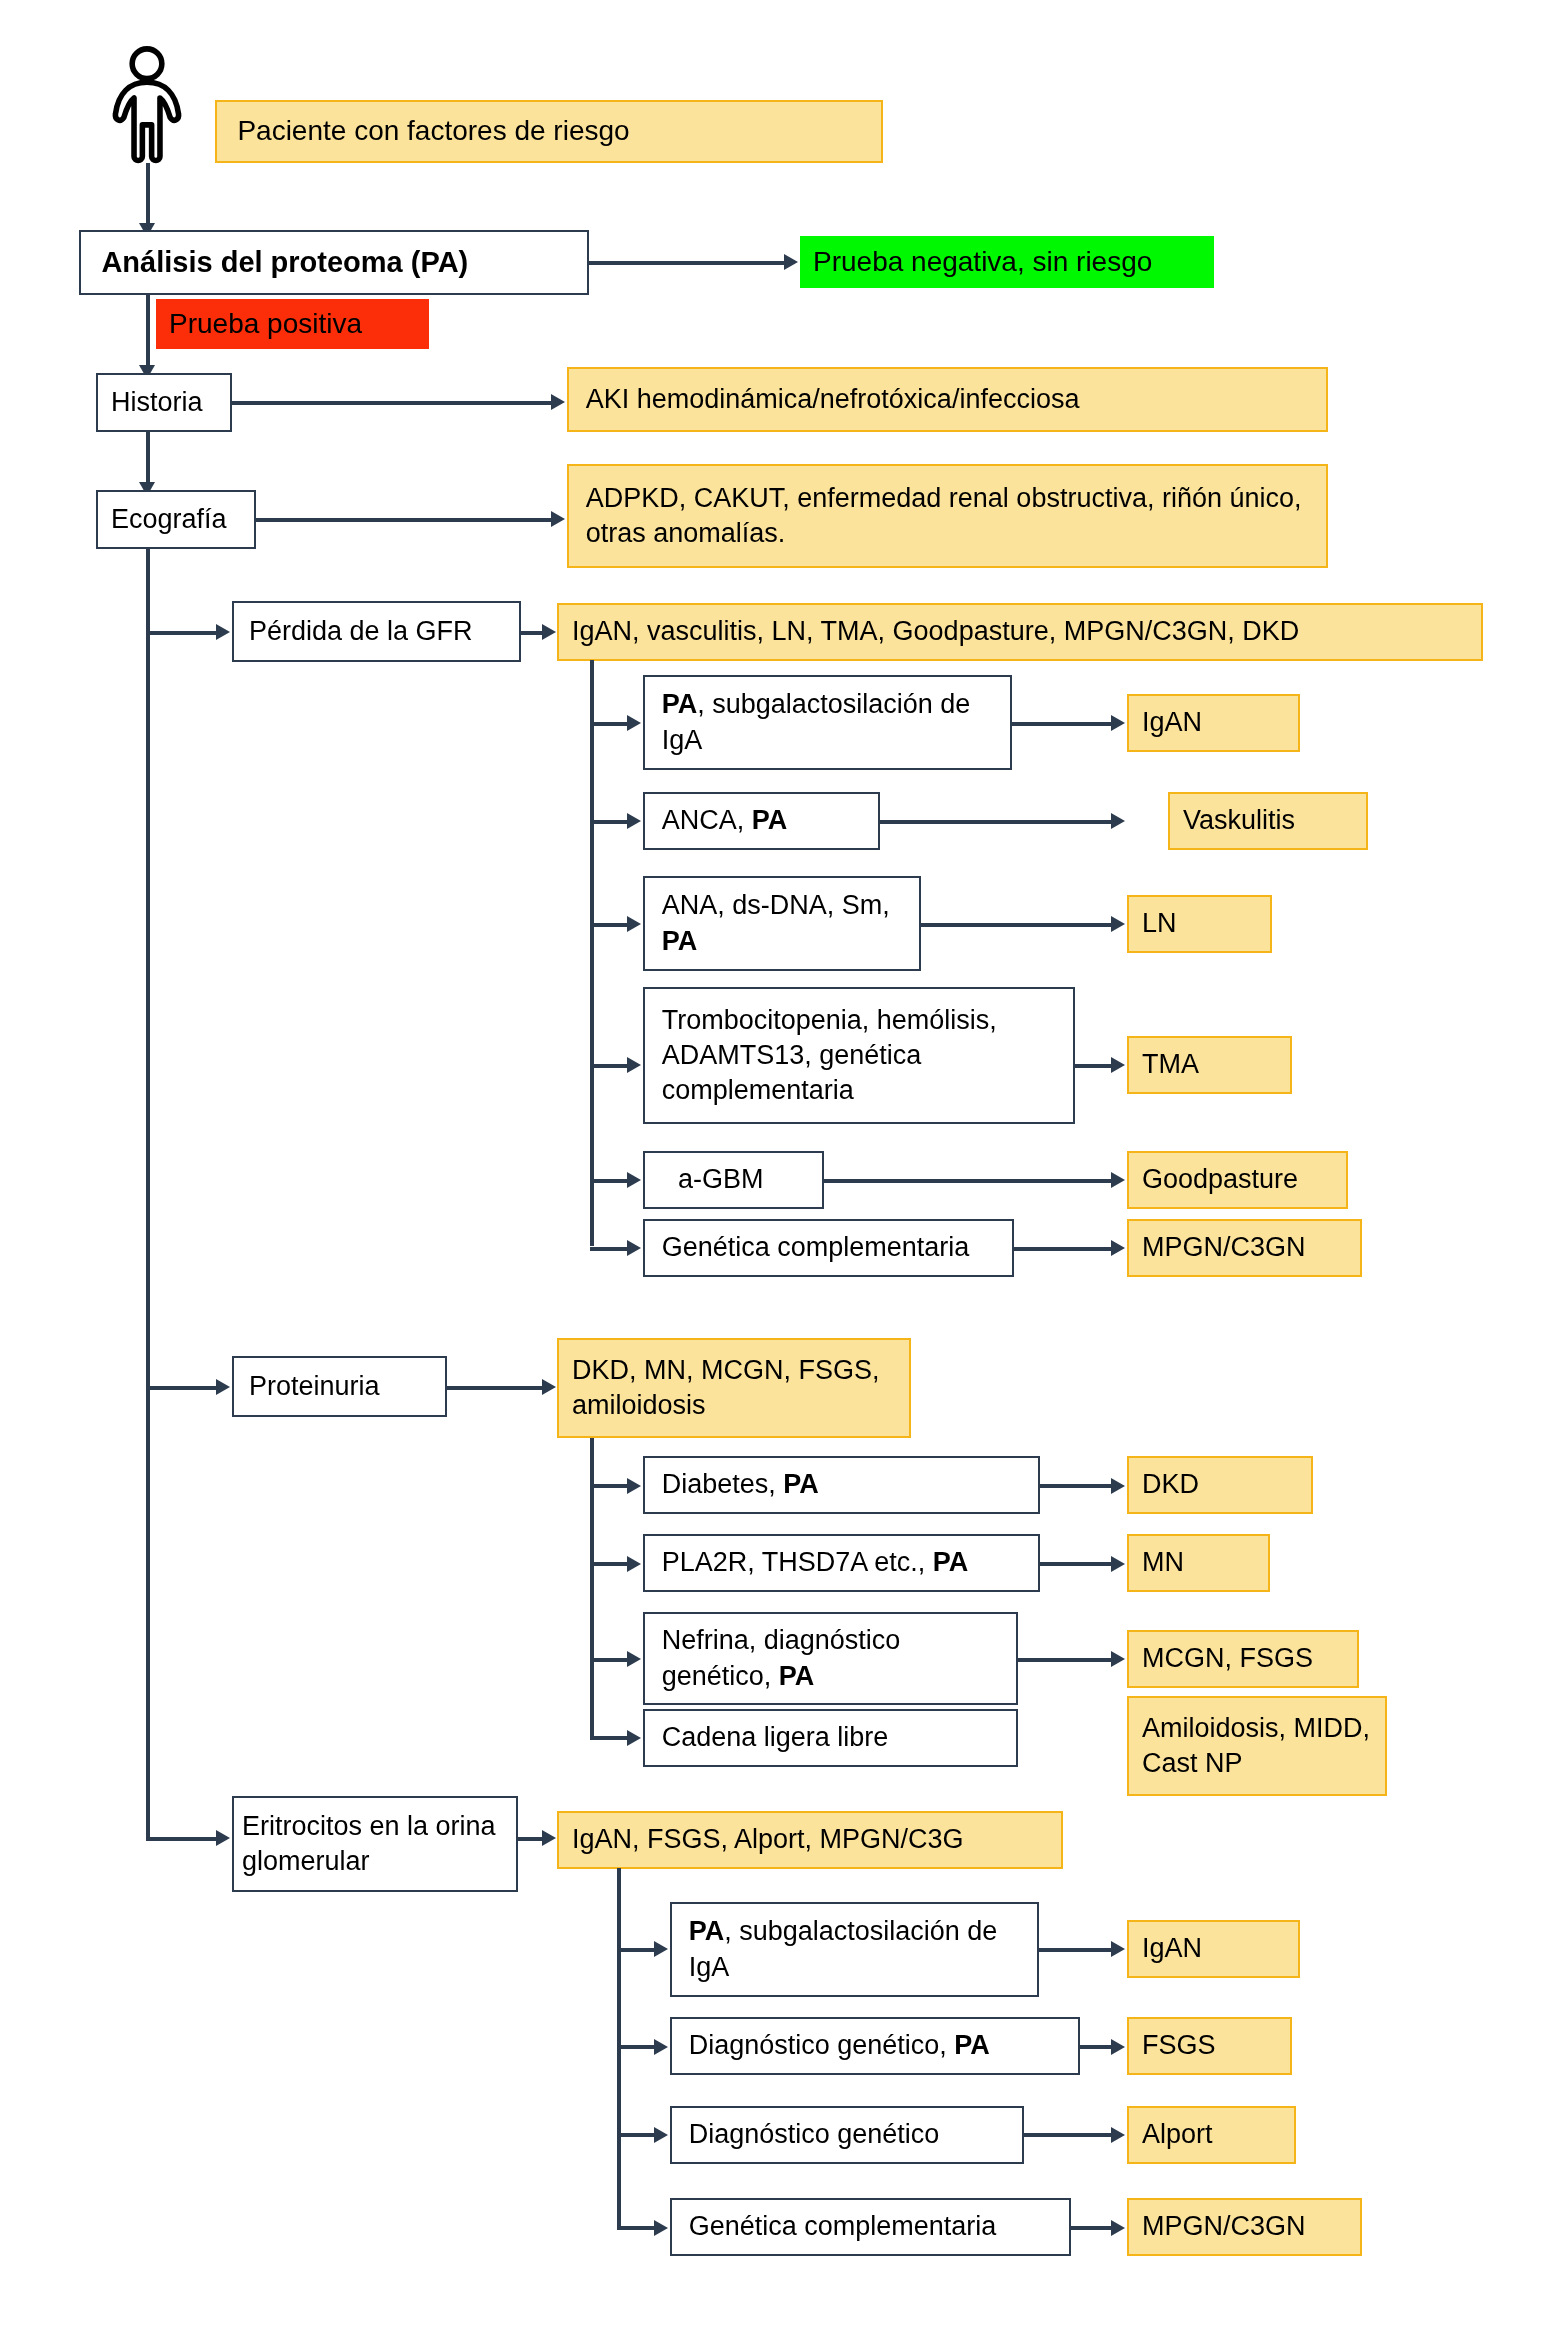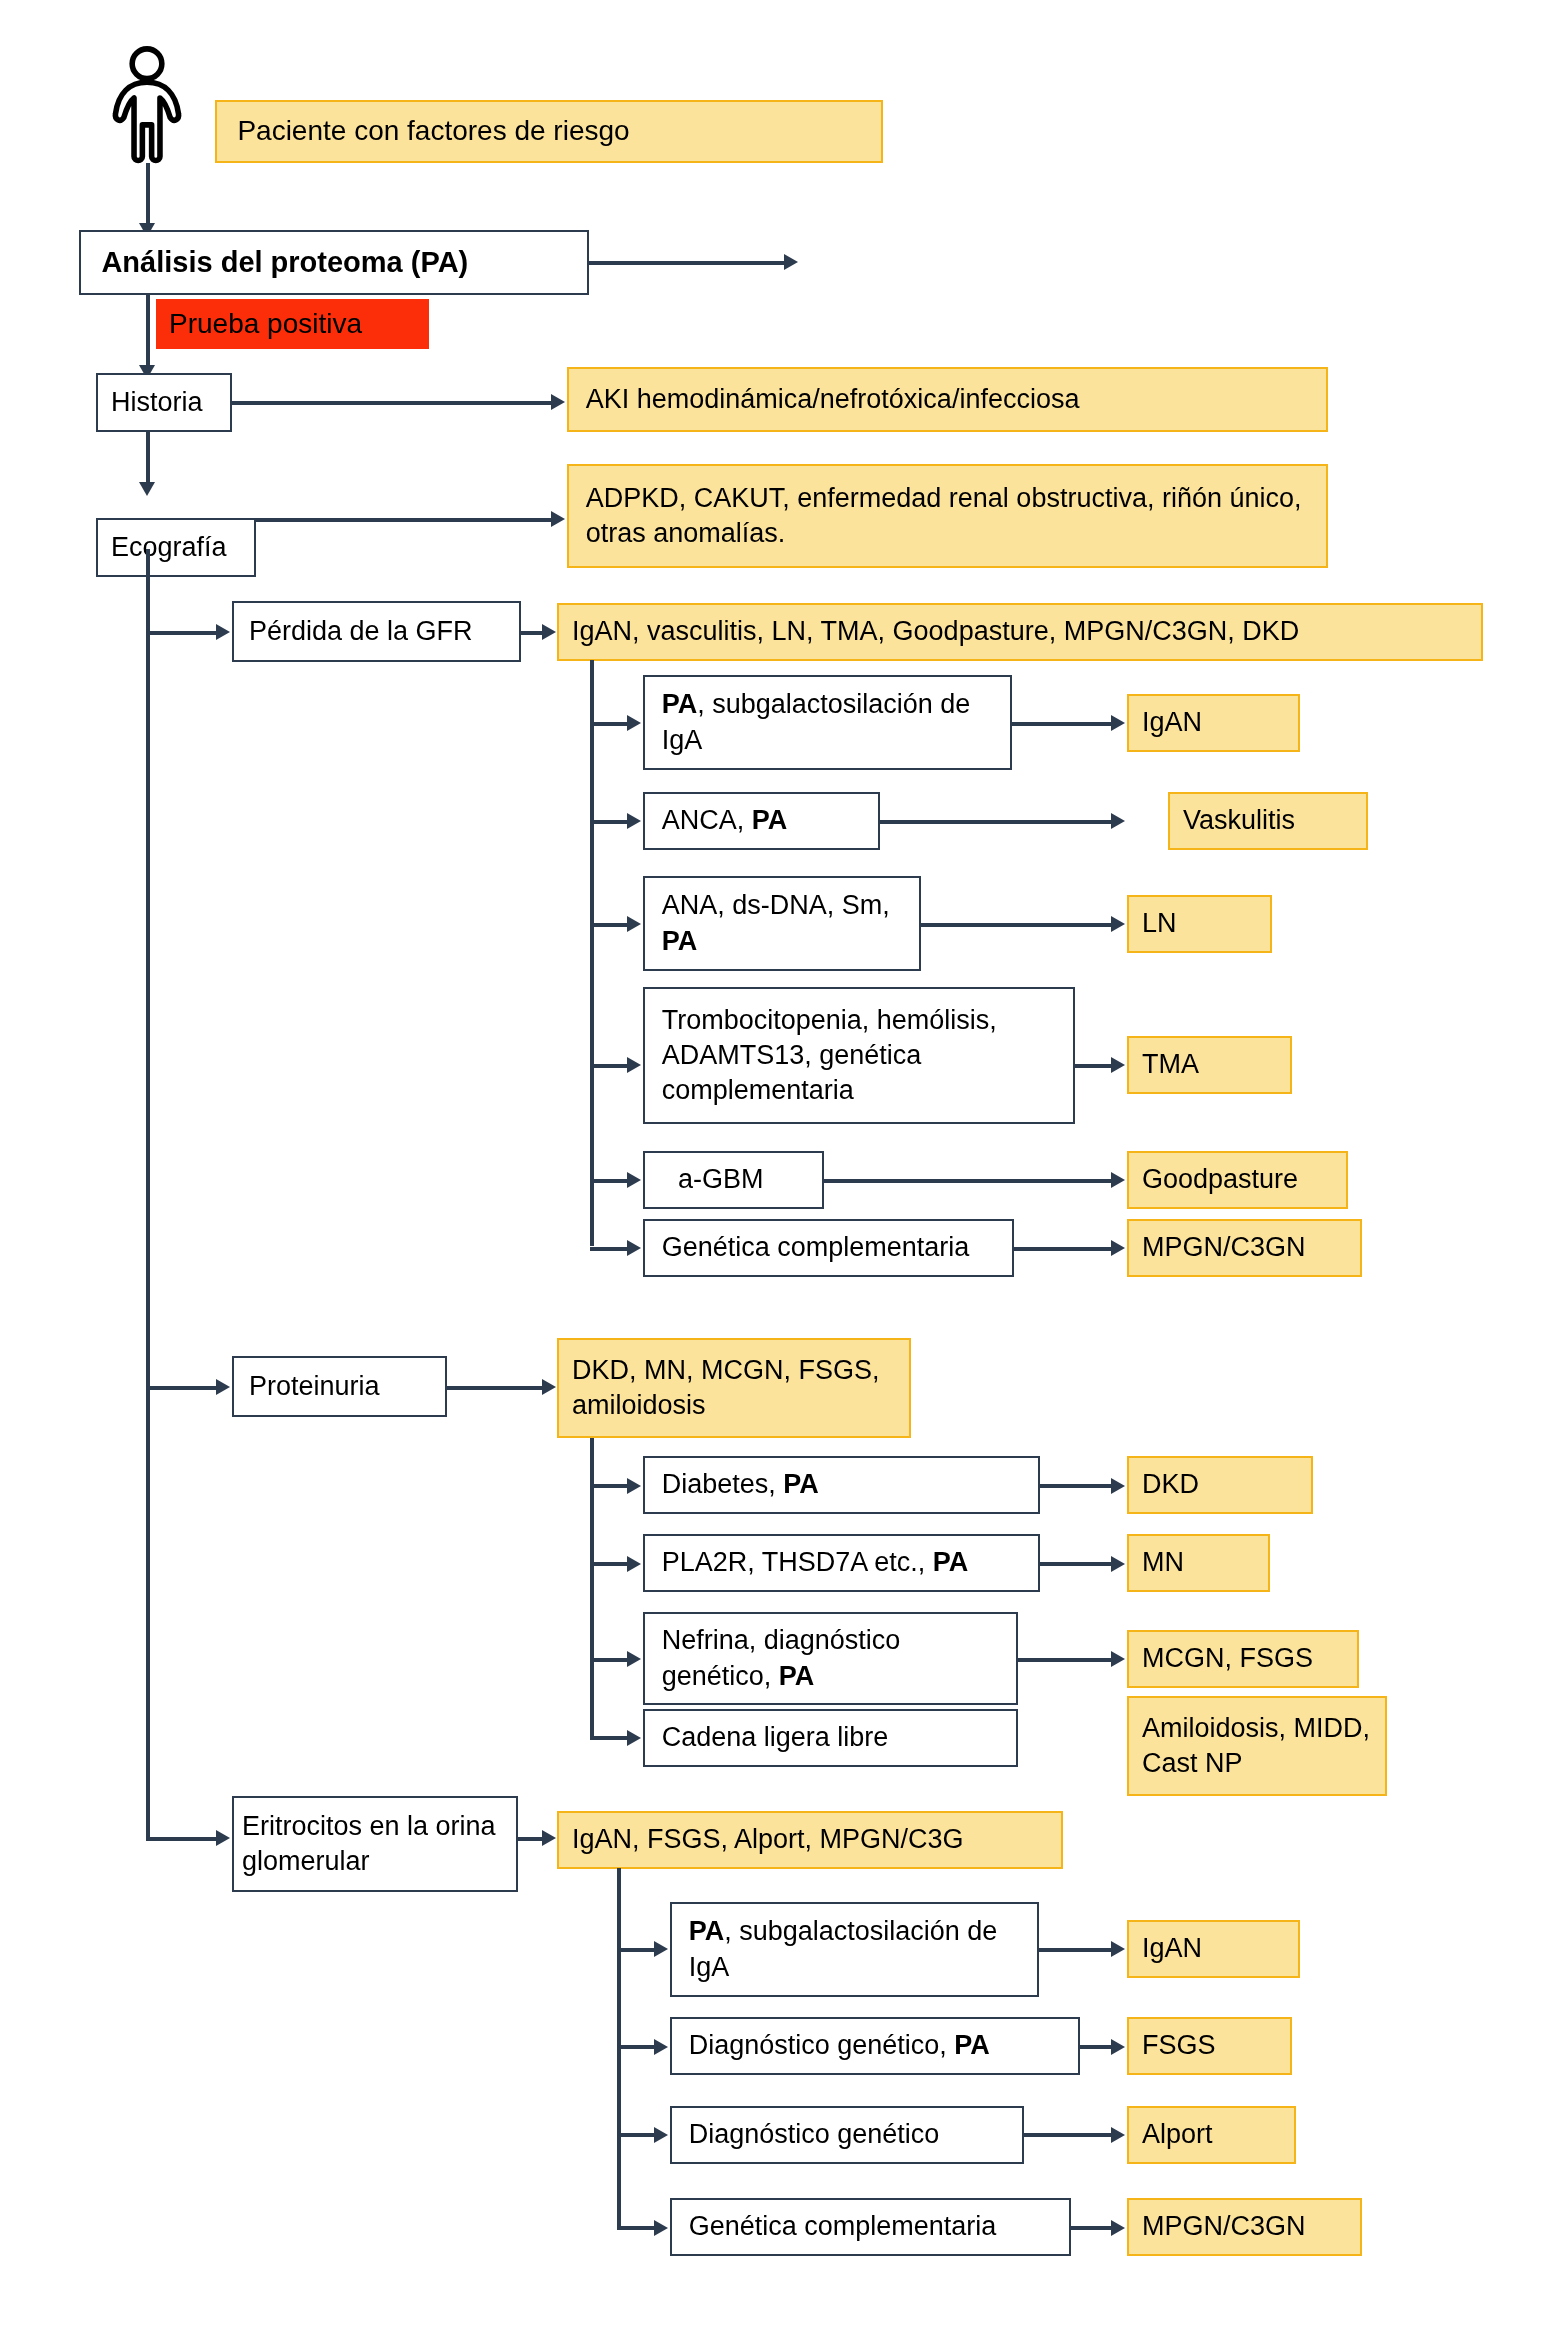--- a/index.html
+++ b/index.html
@@ -96,20 +96,23 @@
   <div class="ln vline" style="left:146px; top:163px; height:67px;"></div>
   <div class="arrowhead arrow-down" style="left:139px; top:223px;"></div>
 
   <div class="node white-box bold-box" style="left:79px; top:230px; width:510px; height:65px; padding:0 20.4px; font-size:29px;">
     <span class="txt">Análisis del proteoma (PA)</span>
   </div>
 
   <div class="ln hline" style="left:589px; top:261px; width:202px;"></div>
   <div class="arrowhead arrow-right" style="left:784px; top:254px;"></div>
 
+  <div class="node green-box" style="left:800px; top:236px; width:414px; height:52px; padding:0 13px; font-size:28px;">
+    <span class="txt">Prueba negativa, sin riesgo</span>
+  </div>
 
   <div class="ln vline" style="left:146px; top:295px; height:78px;"></div>
   <div class="arrowhead arrow-down" style="left:139px; top:365px;"></div>
 
   <div class="node red-box" style="left:156px; top:299px; width:273px; height:50px; padding:0 13px; font-size:28px;">
     <span class="txt">Prueba positiva</span>
   </div>
 
   <div class="node white-box" style="left:96px; top:373px; width:136px; height:59px; padding:0 13px; font-size:27px;">
     <span class="txt">Historia</span>
@@ -118,21 +121,21 @@
   <div class="ln hline" style="left:232px; top:401px; width:327px;"></div>
   <div class="arrowhead arrow-right" style="left:551px; top:394px;"></div>
 
   <div class="node yellow-box" style="left:567px; top:367px; width:761px; height:65px; padding:0 16.7px; font-size:27px;">
     <span class="txt">AKI hemodinámica/nefrotóxica/infecciosa</span>
   </div>
 
   <div class="ln vline" style="left:146px; top:432px; height:58px;"></div>
   <div class="arrowhead arrow-down" style="left:139px; top:482px;"></div>
 
-  <div class="node white-box" style="left:96px; top:490px; width:160px; height:59px; padding:0 13px; font-size:27px;margin-top:28px;">
+  <div class="node white-box" style="left:96px; top:490px; width:160px; height:59px; padding:0 13px; font-size:27px;">
     <span class="txt">Ecografía</span>
   </div>
 
   <div class="ln hline" style="left:255px; top:518px; width:303px;"></div>
   <div class="arrowhead arrow-right" style="left:551px; top:511px;"></div>
 
   <div class="node yellow-box" style="left:567px; top:464px; width:761px; height:104px; padding:0 16.7px; font-size:27px;">
     <span class="txt">ADPKD, CAKUT, enfermedad renal obstructiva, riñón único, otras anomalías.</span>
   </div>
 

